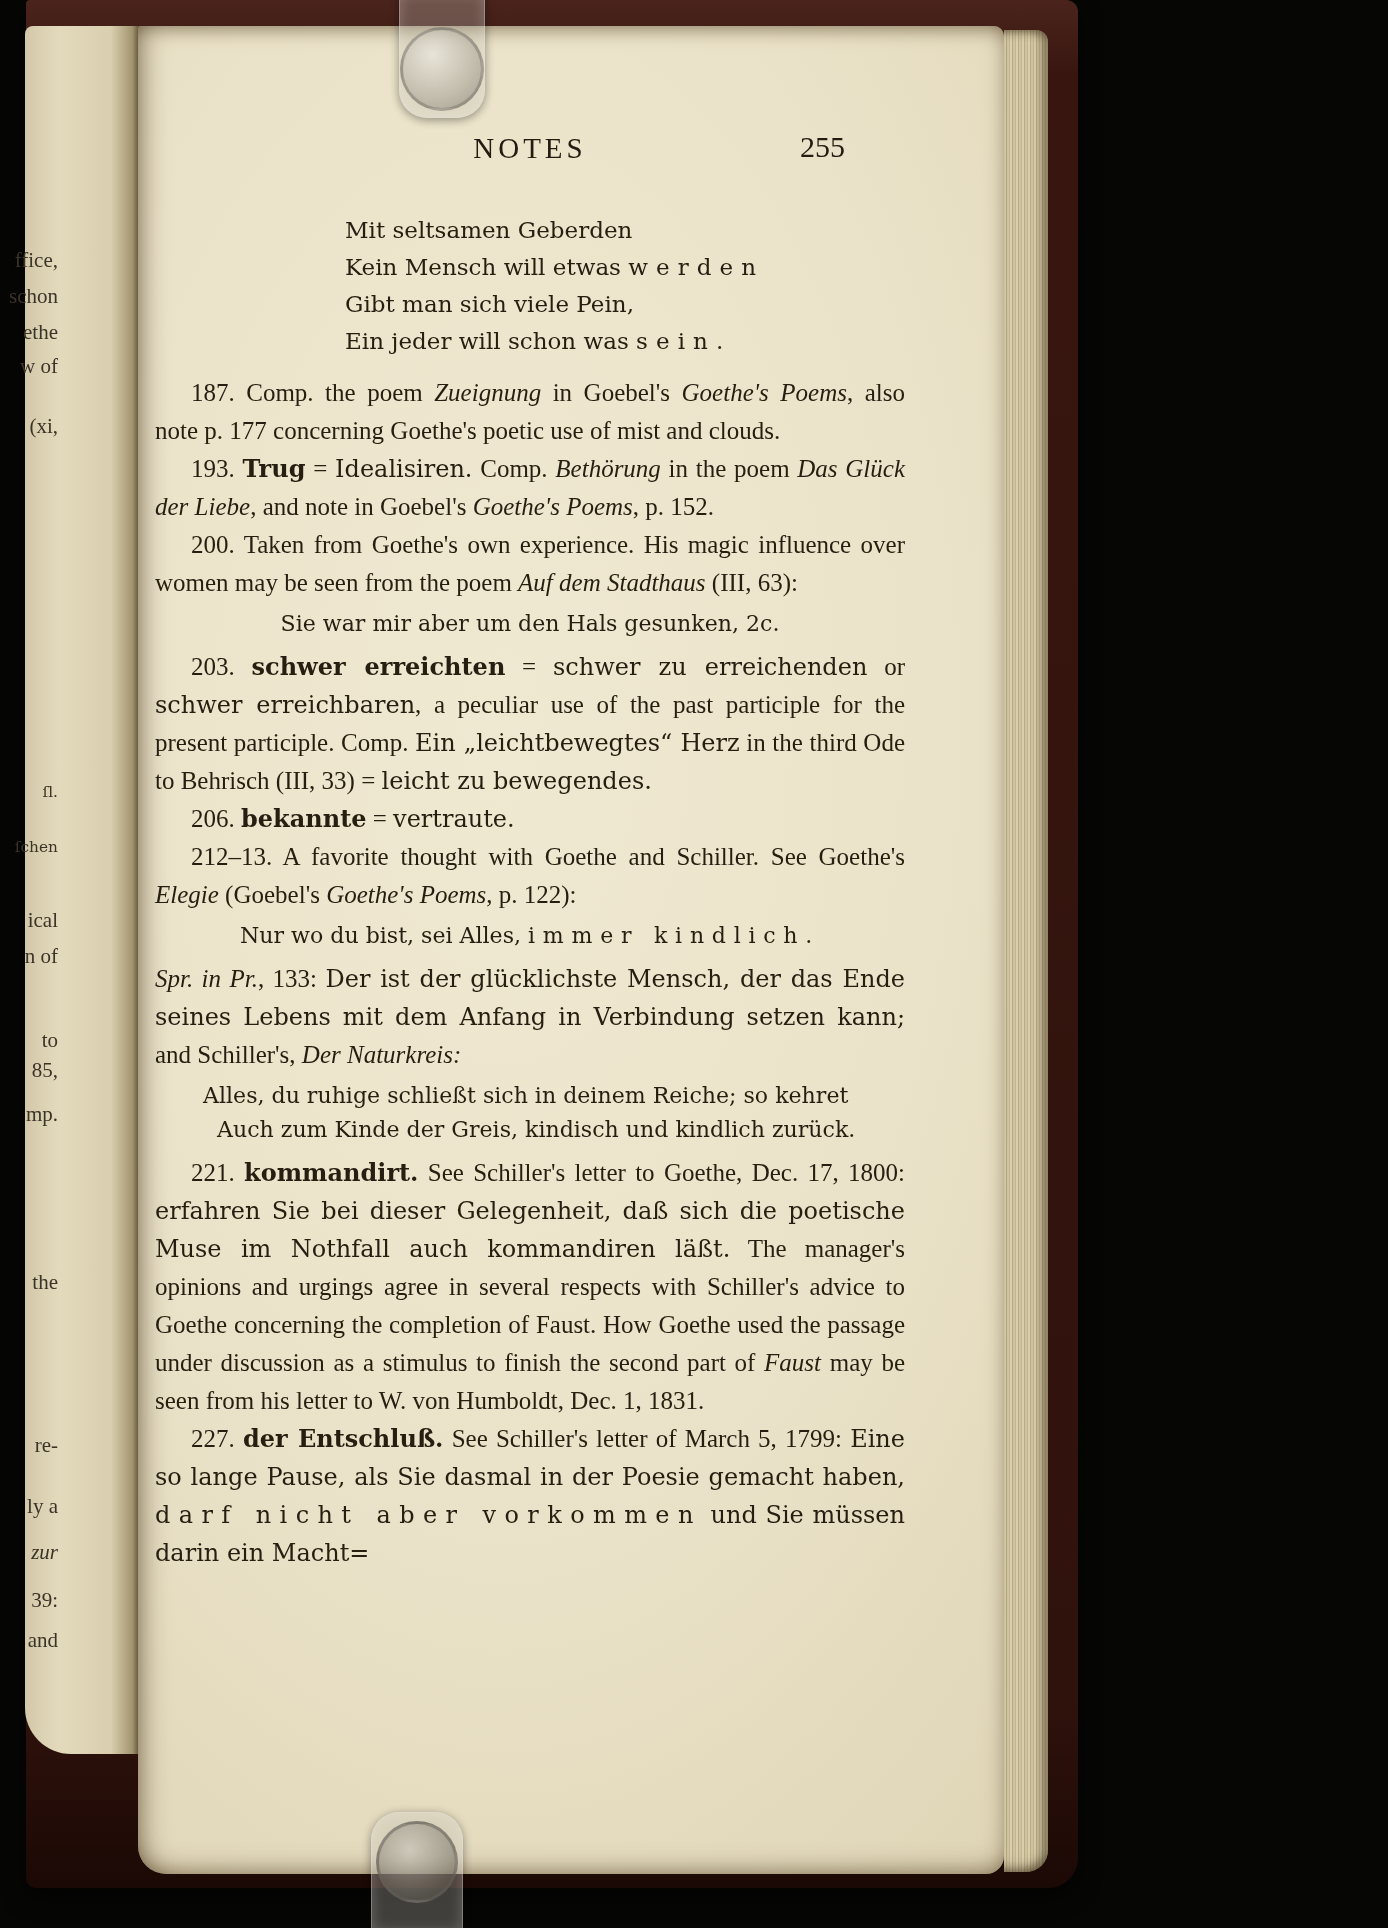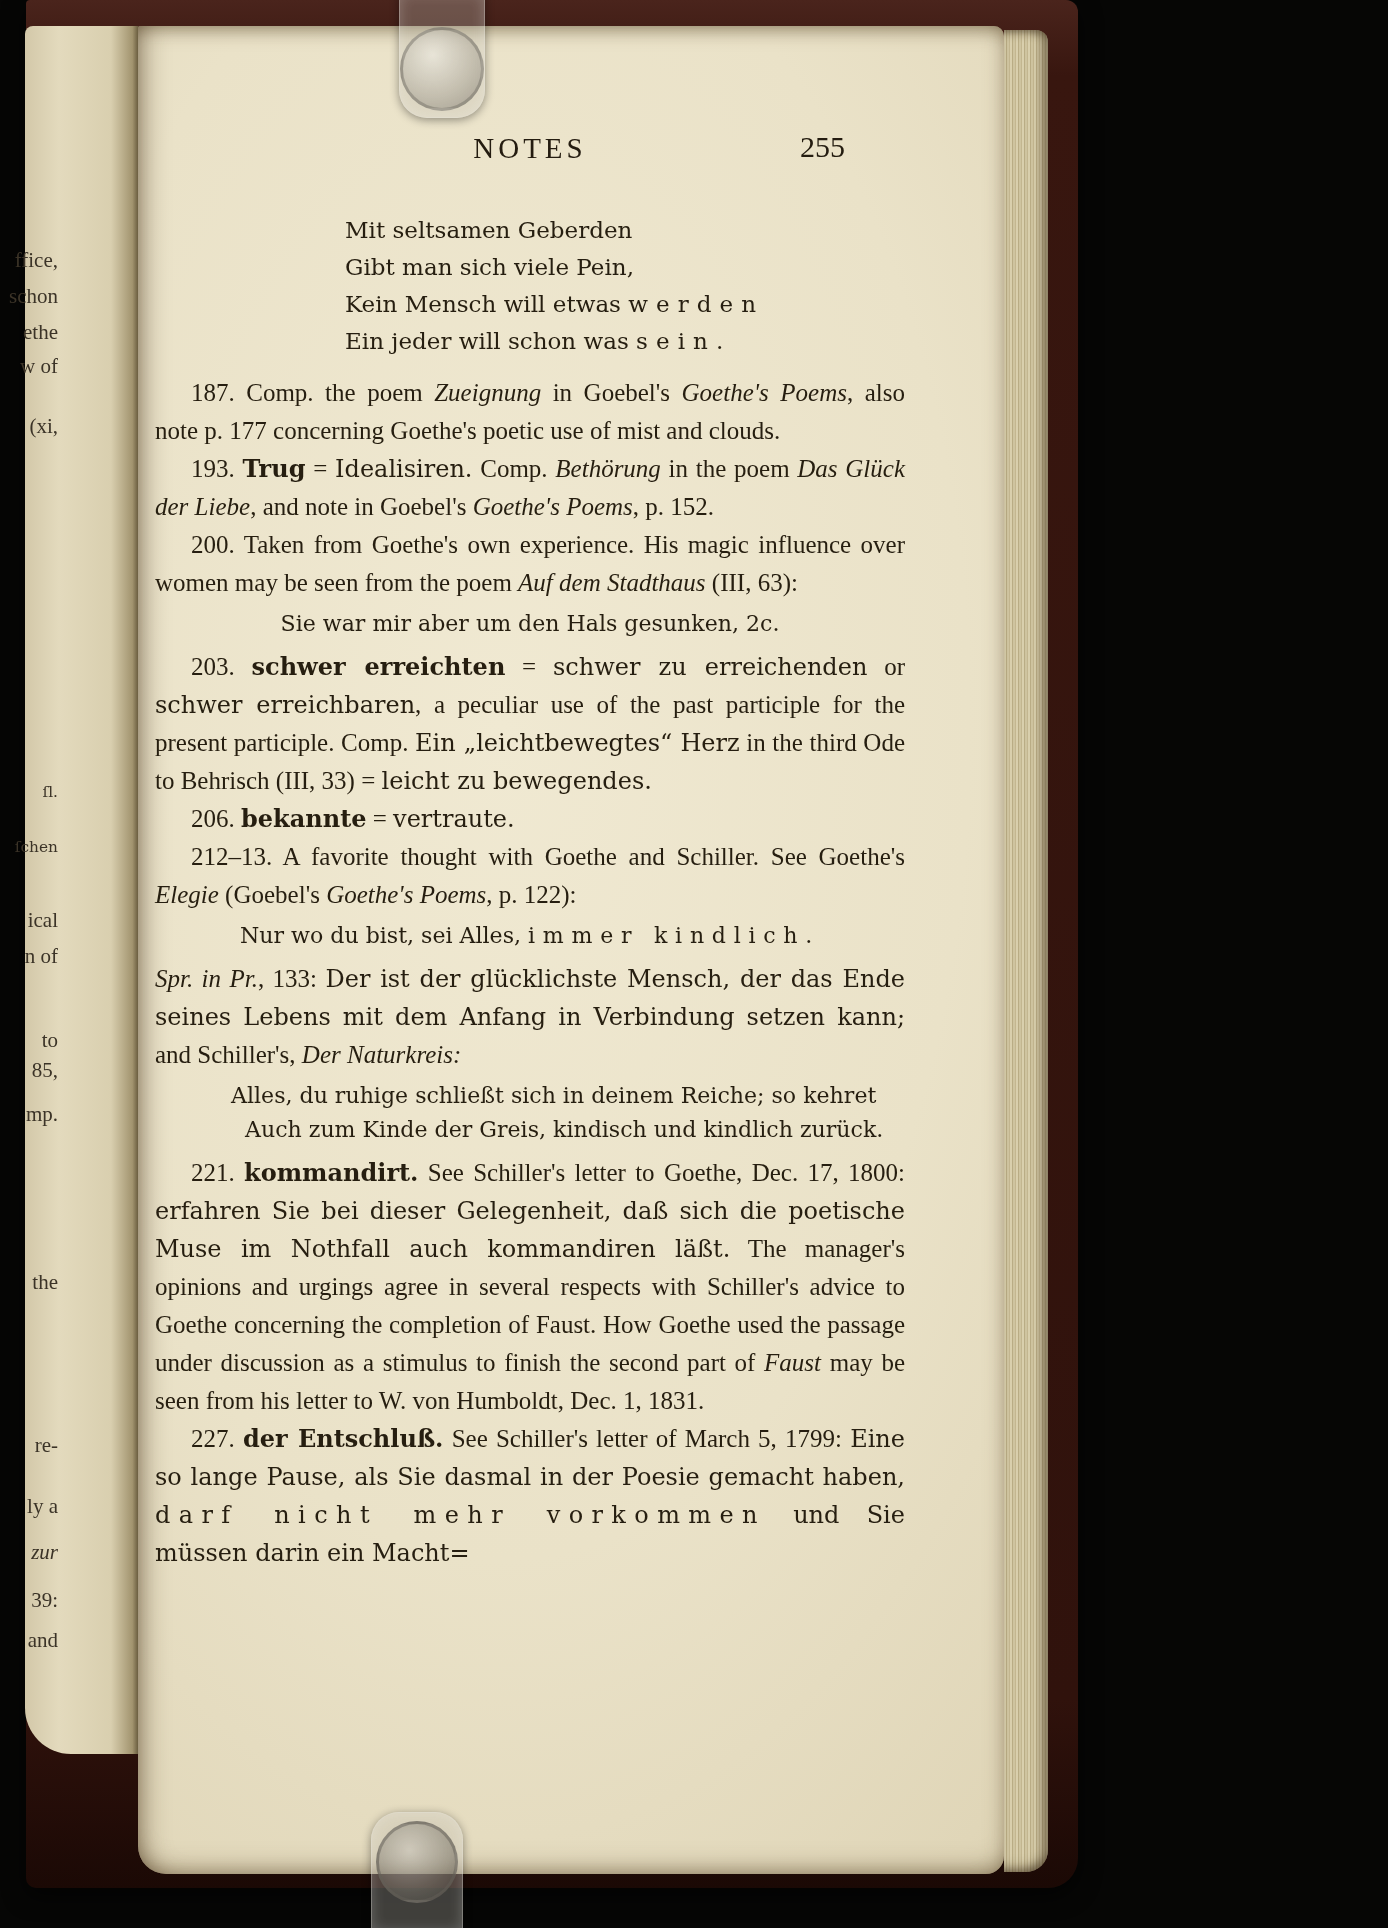--- a/index.html
+++ b/index.html
@@ -82,21 +82,21 @@
   .page-number { position: absolute; right: 60px; top: -2px; font-size: 30px; }
   .text-column { margin: 26px 99px 0 17px; color: #261e10; }
   p.para { margin: 0; text-indent: 36px; text-align: justify; font-size: 25px; line-height: 38px; }
   p.para.noindent { text-indent: 0; }
   .it { font-style: italic; }
   .fk, .fkb, .fksp { font-family: "DejaVu Serif", serif; font-size: .96em; }
   .fkb { font-weight: bold; }
   .fksp { letter-spacing: .35em; }
   .verse { margin: 34px 0 14px 190px; font-size: 24px; line-height: 37px; }
   .quote { text-align: center; margin: 5px 0 7px; font-size: 23px; line-height: 34px; }
-  .quote.flush { text-align: left; margin-left: 76px; }
+  .quote.flush { text-align: left; margin-left: 48px; }
   .line.ind { padding-left: 14px; }
 </style>
 </head>
 <body>
 
 <div class="cover"></div>
 <div class="prev-page"></div>
 <div class="margin-fragments">
     <div class="frag" style="top: 248px;">ffice,</div>
     <div class="frag" style="top: 284px;">schon</div>
@@ -120,43 +120,43 @@
 <div class="fore-edge"></div>
 
 <div class="main-page">
   <div class="page-header">
     <span class="page-title">NOTES</span>
     <span class="page-number">255</span>
   </div>
   <div class="text-column">
       <div class="verse">
         <div class="line"><span class="fk">Mit seltsamen Geberden</span></div>
+        <div class="line"><span class="fk">Kein Mensch will etwas </span><span class="fksp">werden</span></div>
         <div class="line"><span class="fk">Gibt man sich viele Pein,</span></div>
-        <div class="line"><span class="fk">Kein Mensch will etwas </span><span class="fksp">werden</span></div>
         <div class="line"><span class="fk">Ein jeder will schon was </span><span class="fksp">sein.</span></div>
       </div>
       <p class="para"><span class="rn">187. Comp. the poem </span><span class="it">Zueignung</span><span class="rn"> in Goebel's </span><span class="it">Goethe's Poems</span><span class="rn">, also note p. 177 concerning Goethe's poetic use of mist and clouds.</span></p>
       <p class="para"><span class="rn">193. </span><span class="fkb">Trug</span><span class="rn"> = </span><span class="fk">Idealisiren.</span><span class="rn">  Comp. </span><span class="it">Bethörung</span><span class="rn"> in the poem </span><span class="it">Das Glück der Liebe</span><span class="rn">, and note in Goebel's </span><span class="it">Goethe's Poems</span><span class="rn">, p. 152.</span></p>
       <p class="para"><span class="rn">200. Taken from Goethe's own experience.  His magic influence over women may be seen from the poem </span><span class="it">Auf dem Stadthaus</span><span class="rn"> (III, 63):</span></p>
       <div class="quote">
         <div class="line"><span class="fk">Sie war mir aber um den Hals gesunken, 2c.</span></div>
       </div>
       <p class="para"><span class="rn">203. </span><span class="fkb">schwer erreichten</span><span class="rn"> = </span><span class="fk">schwer zu erreichenden</span><span class="rn"> or </span><span class="fk">schwer erreichbaren</span><span class="rn">, a peculiar use of the past participle for the present participle.  Comp. </span><span class="fk">Ein „leichtbewegtes“ Herz</span><span class="rn"> in the third Ode to Behrisch (III, 33) = </span><span class="fk">leicht zu bewegendes.</span></p>
       <p class="para"><span class="rn">206. </span><span class="fkb">bekannte</span><span class="rn"> = </span><span class="fk">vertraute.</span></p>
       <p class="para"><span class="rn">212–13. A favorite thought with Goethe and Schiller.  See Goethe's </span><span class="it">Elegie</span><span class="rn"> (Goebel's </span><span class="it">Goethe's Poems</span><span class="rn">, p. 122):</span></p>
       <div class="quote">
         <div class="line"><span class="fk">Nur wo du bist, sei Alles, </span><span class="fksp">immer kindlich.</span></div>
       </div>
       <p class="para noindent"><span class="it">Spr. in Pr.</span><span class="rn">, 133: </span><span class="fk">Der ist der glücklichste Mensch, der das Ende seines Lebens mit dem Anfang in Verbindung setzen kann;</span><span class="rn"> and Schiller's, </span><span class="it">Der Naturkreis:</span></p>
       <div class="quote flush">
         <div class="line"><span class="fk">Alles, du ruhige schließt sich in deinem Reiche; so kehret</span></div>
         <div class="line ind"><span class="fk">Auch zum Kinde der Greis, kindisch und kindlich zurück.</span></div>
       </div>
       <p class="para"><span class="rn">221. </span><span class="fkb">kommandirt.</span><span class="rn">  See Schiller's letter to Goethe, Dec. 17, 1800: </span><span class="fk">erfahren Sie bei dieser Gelegenheit, daß sich die poetische Muse im Nothfall auch kommandiren läßt.</span><span class="rn">  The manager's opinions and urgings agree in several respects with Schiller's advice to Goethe concerning the completion of Faust.  How Goethe used the passage under discussion as a stimulus to finish the second part of </span><span class="it">Faust</span><span class="rn"> may be seen from his letter to W. von Humboldt, Dec. 1, 1831.</span></p>
-      <p class="para"><span class="rn">227. </span><span class="fkb">der Entschluß.</span><span class="rn"> See Schiller's letter of March 5, 1799: </span><span class="fk">Eine so lange Pause, als Sie dasmal in der Poesie gemacht haben, </span><span class="fksp">darf nicht mehr vorkommen</span><span class="fk"> und Sie müssen darin ein Macht=</span></p>
+      <p class="para"><span class="rn">227. </span><span class="fkb">der Entschluß.</span><span class="rn"> See Schiller's letter of March 5, 1799: </span><span class="fk">Eine so lange Pause, als Sie dasmal in der Poesie gemacht haben, </span><span class="fksp">darf nicht aber vorkommen</span><span class="fk"> und Sie müssen darin ein Macht=</span></p>
     </div>
 </div>
 
 <div class="clip top">
   <div class="disc"></div>
 </div>
 <div class="clip bottom">
   <div class="disc"></div>
 </div>
 

